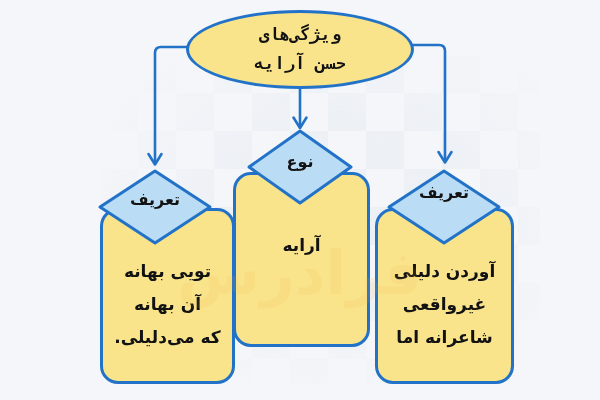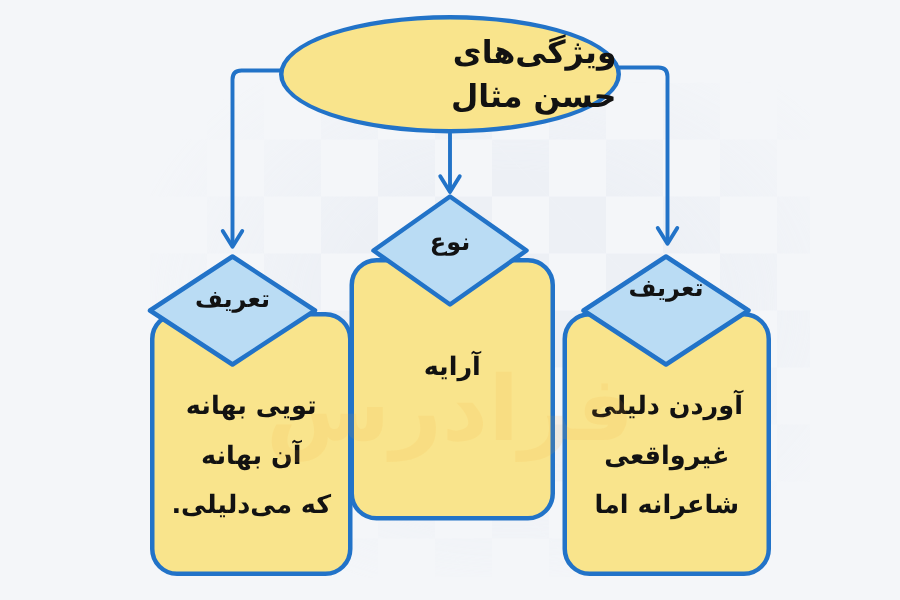--- a/index.html
+++ b/index.html
@@ -53,22 +53,22 @@
   .box-definition{left:375px;top:208px;width:139px;height:176px;padding-top:44px;}
   svg.wires{position:absolute;left:0;top:0;z-index:3;pointer-events:none;}
   .wire{fill:none;stroke:var(--c-stroke);stroke-width:2.6;stroke-linecap:round;stroke-linejoin:round;}
   .diamond{fill:var(--c-diamond);stroke:var(--c-stroke);stroke-width:3;stroke-linejoin:round;}
   .ellipse-node{
     position:absolute;left:186px;top:10px;width:228px;height:79px;
     background:var(--c-fill);
     border:3px solid var(--c-stroke);
     border-radius:50%;
     z-index:4;
-    display:flex;flex-direction:column;align-items:flex-start;justify-content:center;
-    color:var(--c-text);font-size:21px;font-weight:600;text-align:center;
+    display:flex;flex-direction:column;align-items:center;justify-content:center;
+    color:var(--c-text);font-size:17px;font-weight:600;text-align:center;font-family:Liberation Mono, monospace;
   }
   .ellipse-node .line{line-height:29px;white-space:nowrap;}
   .diamond-label{
     position:absolute;z-index:4;
     transform:translate(-50%,-50%);
     color:var(--c-text);font-size:16px;font-weight:600;white-space:nowrap;
   }
   .dl-example{left:155px;top:199px;}
   .dl-type{left:300px;top:161px;}
   .dl-definition{left:444px;top:192px;}
@@ -116,21 +116,21 @@
     <path class="wire" d="M410,45 L439,45 Q445,45 445,51 L445,159"></path>
     <path class="wire" d="M438.5,152 L445,162.5 L451.5,152"></path>
 
     <polygon class="diamond" points="155,171 210,207 155,243 100,207"></polygon>
     <polygon class="diamond" points="300,131 351,167 300,203 249,167"></polygon>
     <polygon class="diamond" points="444,171 499,207 444,243 389,207"></polygon>
   </svg>
 
   <div class="ellipse-node">
     <div class="line">ویژگی‌های</div>
-    <div class="line">حسن مثال</div>
+    <div class="line">حسن آرایه</div>
   </div>
 
   <div class="diamond-label dl-example">تعریف</div>
   <div class="diamond-label dl-type">نوع</div>
   <div class="diamond-label dl-definition">تعریف</div>
 
   <div class="watermark">فرادرس</div>
 
 </div>
 

